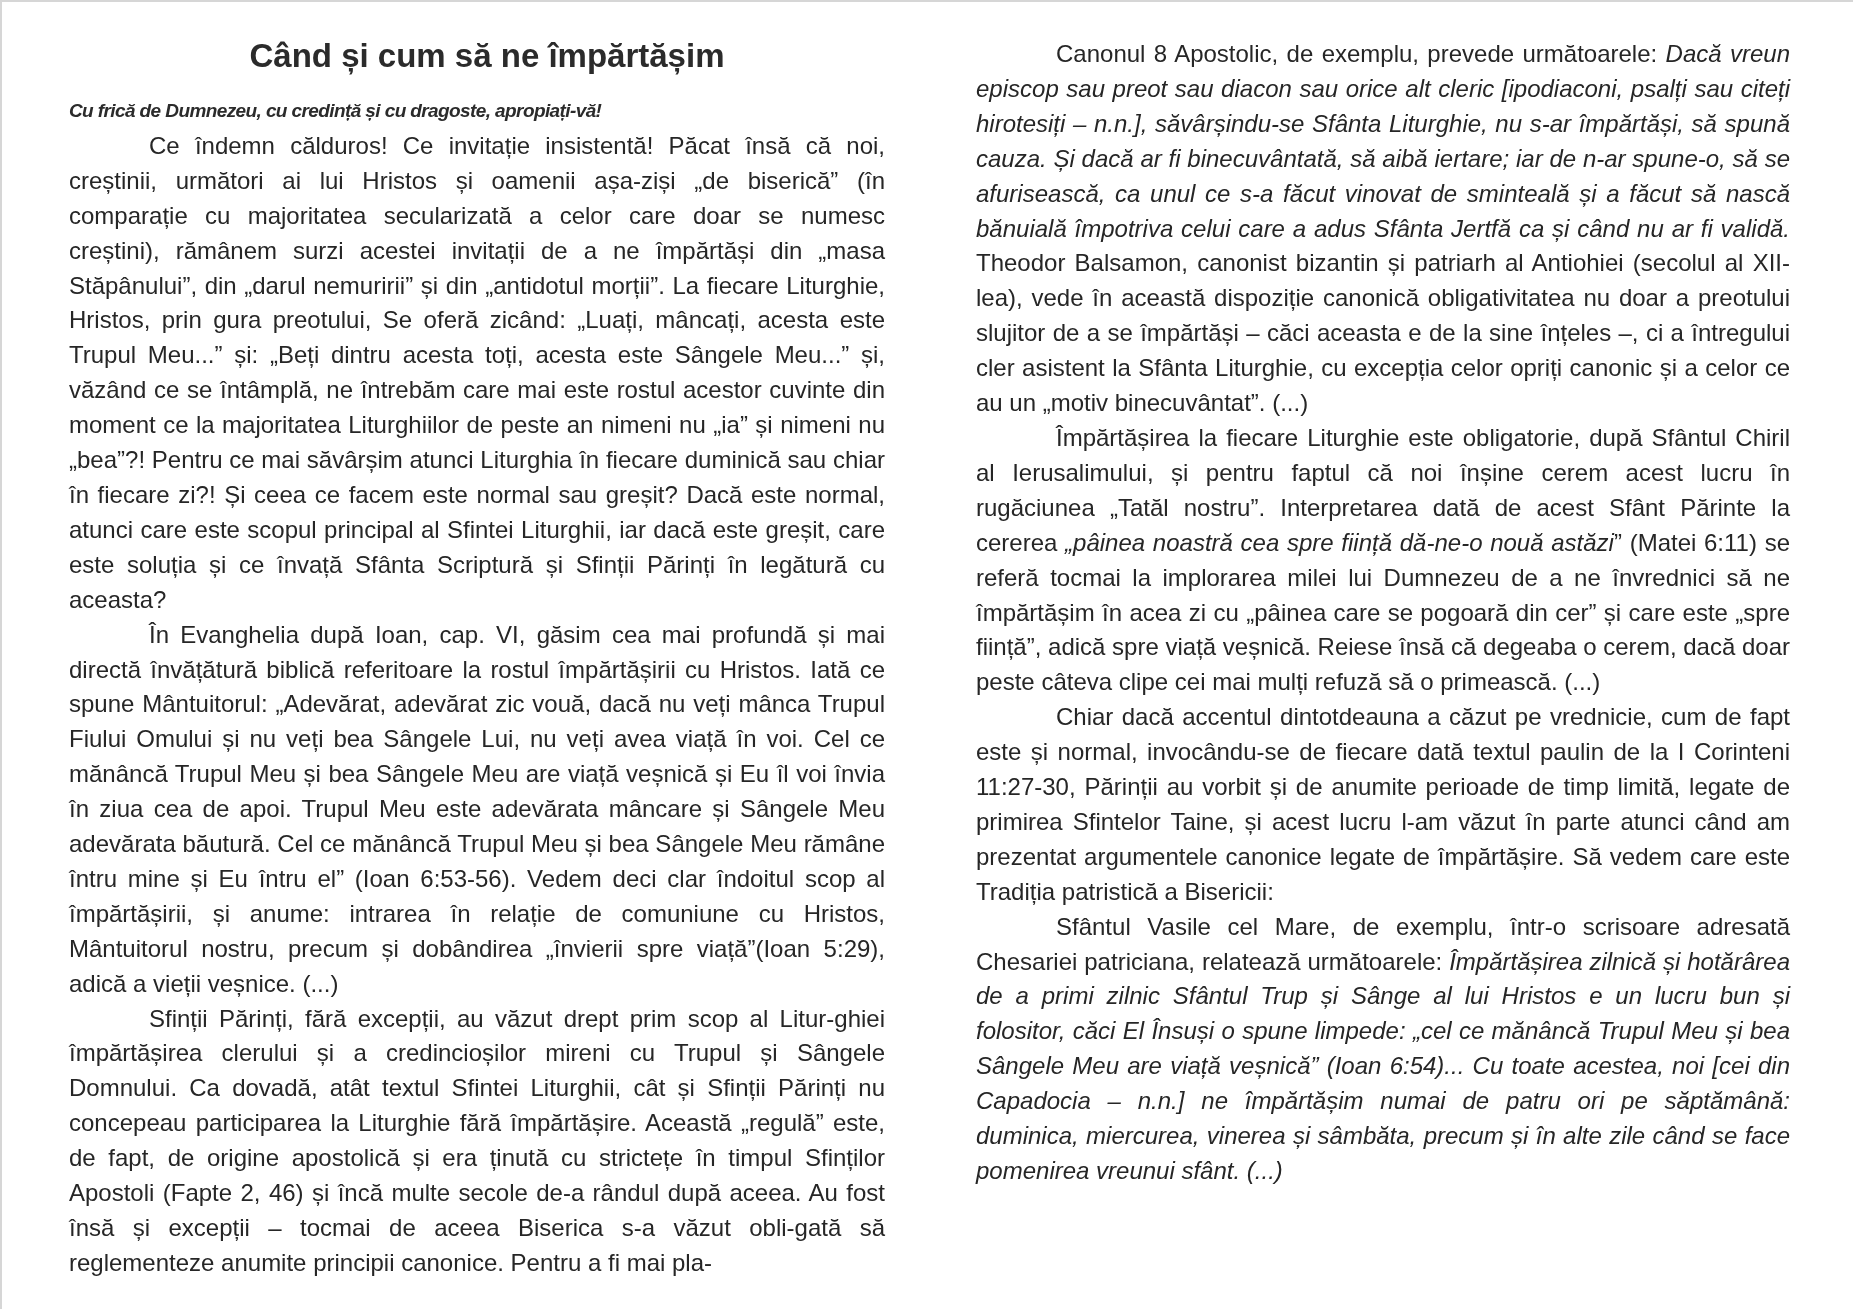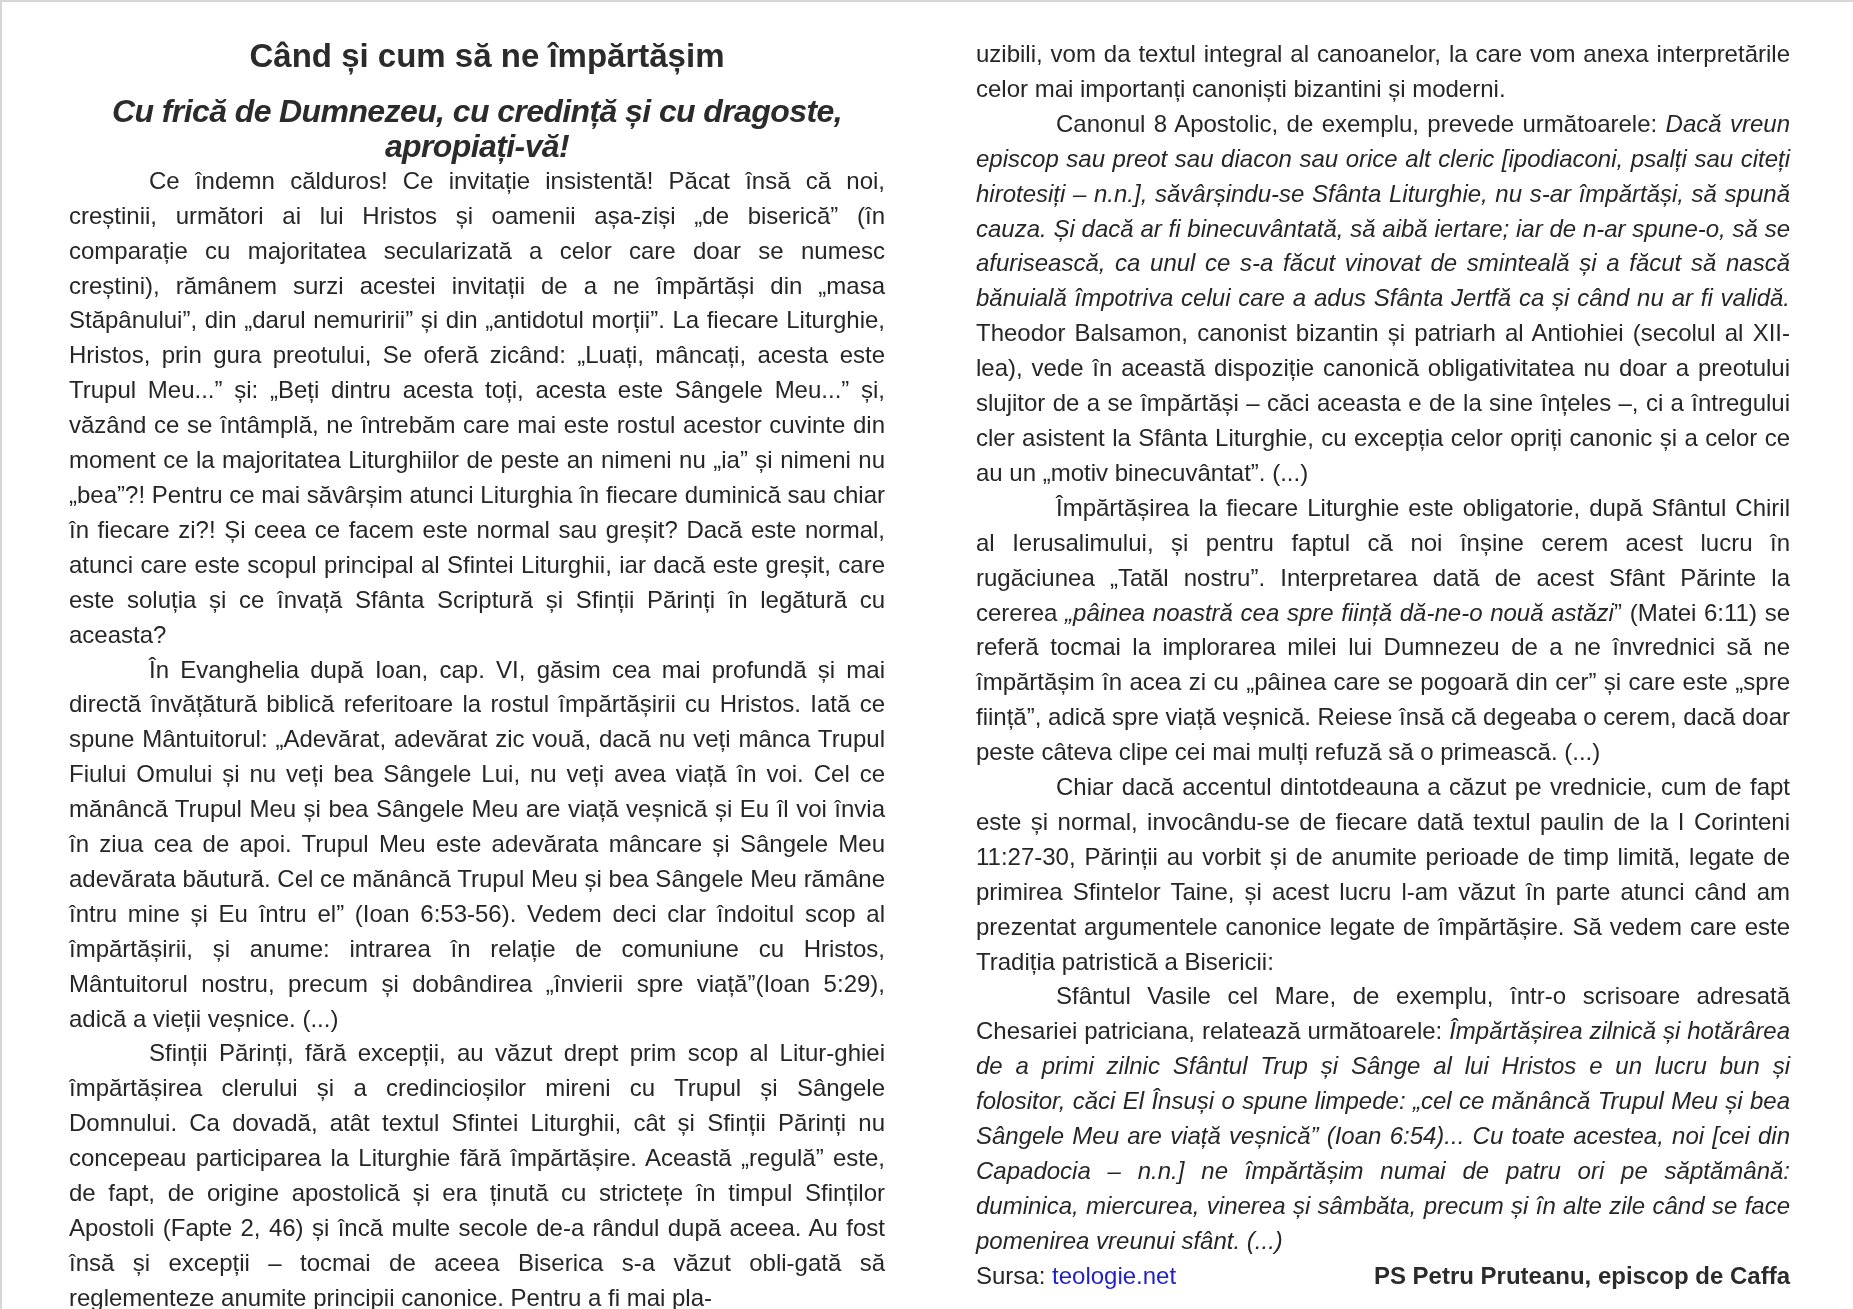--- a/index.html
+++ b/index.html
@@ -16,22 +16,22 @@
     text-align: justify; hyphens: manual;
   }
   .col-left { left: 69px; width: 816px; top: 94px; }
   .col-right { left: 976px; width: 814px; top: 37px; }
   .title {
     position: absolute; left: 69px; width: 816px; top: 24px;
     text-align: center; font-weight: bold; font-size: 33px; line-height: 44px;
     color: #2b2b2b;
   }
   .subtitle {
-    text-align: center; font-weight: bold; font-style: italic;
-    font-size: 32px; line-height: 34.9px; letter-spacing: -0.6px; color: #2b2b2b;
+    text-align: left; font-weight: bold; font-style: italic;
+    font-size: 19px; line-height: 34.9px; letter-spacing: -0.6px; color: #2b2b2b;
     margin: 0;
   }
   p { margin: 0; }
   .indent { text-indent: 80px; }
   .it { font-style: italic; margin-top: 18px; }
   .b { font-weight: normal; }
   .footer-row {
     display: flex; justify-content: space-between; align-items: baseline;
   }
   .link { color: #1f1fc4; text-decoration: none; }
@@ -46,22 +46,17 @@
 <h1 class="title" style="margin:10px;">Când și cum să ne împărtășim</h1>
 
 <div class="col col-left">
   <p class="subtitle">Cu frică de Dumnezeu, cu credință și cu dragoste, apropiați-vă!</p>
   <p class="indent">Ce îndemn călduros! Ce invitație insistentă! Păcat însă că noi, creștinii, următori ai lui Hristos și oamenii așa-ziși „de biserică” (în comparație cu majoritatea secularizată a celor care doar se numesc creștini), rămânem surzi acestei invitații de a ne împărtăși din „masa Stăpânului”, din „darul nemuririi” și din „antidotul morții”. La fiecare Liturghie, Hristos, prin gura preotului, Se oferă zicând: „Luați, mâncați, acesta este Trupul Meu...” și: „Beți dintru acesta toți, acesta este Sângele Meu...” și, văzând ce se întâmplă, ne întrebăm care mai este rostul acestor cuvinte din moment ce la majoritatea Liturghiilor de peste an nimeni nu „ia” și nimeni nu „bea”?! Pentru ce mai săvârșim atunci Liturghia în fiecare duminică sau chiar în fiecare zi?! Și ceea ce facem este normal sau greșit? Dacă este normal, atunci care este scopul principal al Sfintei Liturghii, iar dacă este greșit, care este soluția și ce învață Sfânta Scriptură și Sfinții Părinți în legătură cu aceasta?</p>
   <p class="indent">În Evanghelia după Ioan, cap. VI, găsim cea mai profundă și mai directă învățătură biblică referitoare la rostul împărtășirii cu Hristos. Iată ce spune Mântuitorul: „Adevărat, adevărat zic vouă, dacă nu veți mânca Trupul Fiului Omului și nu veți bea Sângele Lui, nu veți avea viață în voi. Cel ce mănâncă Trupul Meu și bea Sângele Meu are viață veșnică și Eu îl voi învia în ziua cea de apoi. Trupul Meu este adevărata mâncare și Sângele Meu adevărata băutură. Cel ce mănâncă Trupul Meu și bea Sângele Meu rămâne întru mine și Eu întru el” (Ioan 6:53-56). Vedem deci clar îndoitul scop al împărtășirii, și anume: intrarea în relație de comuniune cu Hristos, Mântuitorul nostru, precum și dobândirea „învierii spre viață”(Ioan 5:29), adică a vieții veșnice. (...)</p>
   <p class="indent">Sfinții Părinți, fără excepții, au văzut drept prim scop al Litur-ghiei împărtășirea clerului și a credincioșilor mireni cu Trupul și Sângele Domnului. Ca dovadă, atât textul Sfintei Liturghii, cât și Sfinții Părinți nu concepeau participarea la Liturghie fără împărtășire. Această „regulă” este, de fapt, de origine apostolică și era ținută cu strictețe în timpul Sfinților Apostoli (Fapte 2, 46) și încă multe secole de-a rândul după aceea. Au fost însă și excepții – tocmai de aceea Biserica s-a văzut obli-gată să reglementeze anumite principii canonice. Pentru a fi mai pla-</p>
 </div>
 
 <div class="col col-right">
-  <p>uzibili, vom da textul integral al canoanelor, la care vom anexa interpretările celor mai importanți canoniști bizantini și moderni.</p>
   <p class="indent"><span class="b">Canonul 8 Apostolic,</span><span> de exemplu, prevede următoarele: </span><span class="it">Dacă vreun episcop sau preot sau diacon sau orice alt cleric [ipodiaconi, psalți sau citeți hirotesiți – n.n.], săvârșindu-se Sfânta Liturghie, nu s-ar împărtăși, să spună cauza. Și dacă ar fi binecuvântată, să aibă iertare; iar de n-ar spune-o, să se afurisească, ca unul ce s-a făcut vinovat de sminteală și a făcut să nască bănuială împotriva celui care a adus Sfânta Jertfă ca și când nu ar fi validă.</span><span> Theodor Balsamon, canonist bizantin și patriarh al Antiohiei (secolul al XII-lea), vede în această dispoziție canonică obligativitatea nu doar a preotului slujitor de a se împărtăși – căci aceasta e de la sine înțeles –, ci a întregului cler asistent la Sfânta Liturghie, cu excepția celor opriți canonic și a celor ce au un „motiv binecuvântat”. (...)</span></p>
   <p class="indent"><span>Împărtășirea la fiecare Liturghie este obligatorie, după Sfântul Chiril al Ierusalimului, și pentru faptul că noi înșine cerem acest lucru în rugăciunea „Tatăl nostru”. Interpretarea dată de acest Sfânt Părinte la cererea </span><span class="it">„pâinea noastră cea spre ființă dă-ne-o nouă astăzi</span><span>” (Matei 6:11) se referă tocmai la implorarea milei lui Dumnezeu de a ne învrednici să ne împărtășim în acea zi cu „pâinea care se pogoară din cer” și care este „spre ființă”, adică spre viață veșnică. Reiese însă că degeaba o cerem, dacă doar peste câteva clipe cei mai mulți refuză să o primească. (...)</span></p>
   <p class="indent">Chiar dacă accentul dintotdeauna a căzut pe vrednicie, cum de fapt este și normal, invocându-se de fiecare dată textul paulin de la I Corinteni 11:27-30, Părinții au vorbit și de anumite perioade de timp limită, legate de primirea Sfintelor Taine, și acest lucru l-am văzut în parte atunci când am prezentat argumentele canonice legate de împărtășire. Să vedem care este Tradiția patristică a Bisericii:</p>
   <p class="indent"><span>Sfântul Vasile cel Mare, de exemplu, într-o scrisoare adresată Chesariei patriciana, relatează următoarele: </span><span class="it">Împărtășirea zilnică și hotărârea de a primi zilnic Sfântul Trup și Sânge al lui Hristos e un lucru bun și folositor, căci El Însuși o spune limpede: „cel ce mănâncă Trupul Meu și bea Sângele Meu are viață veșnică” (Ioan 6:54)... Cu toate acestea, noi [cei din Capadocia – n.n.] ne împărtășim numai de patru ori pe săptămână: duminica, miercurea, vinerea și sâmbăta, precum și în alte zile când se face pomenirea vreunui sfânt. (...)</span></p>
-  <div class="footer-row">
-    <span><span>Sursa: </span><a class="link">teologie.net</a></span>
-    <span class="author">PS Petru Pruteanu, episcop de Caffa</span>
-  </div>
 </div>
 
 </body></html>

